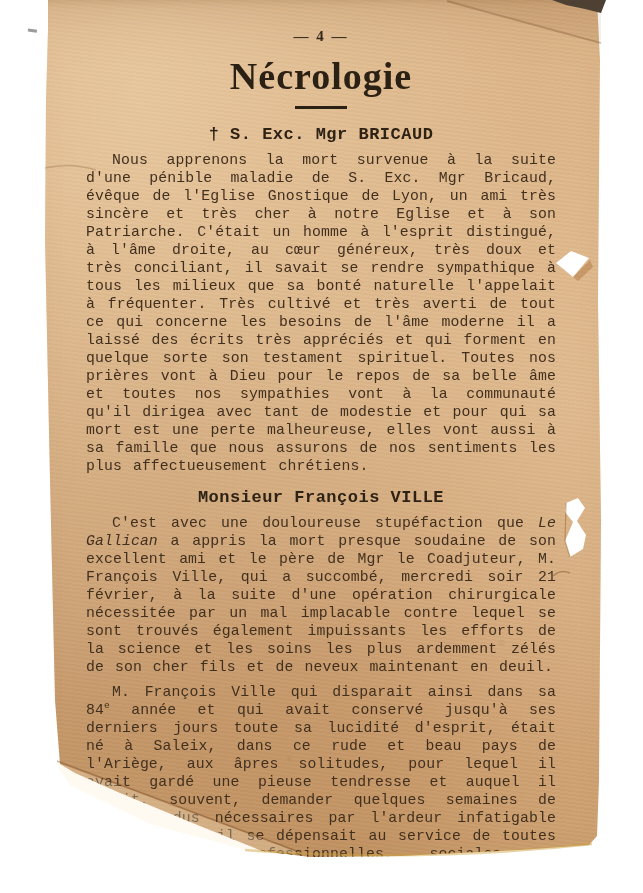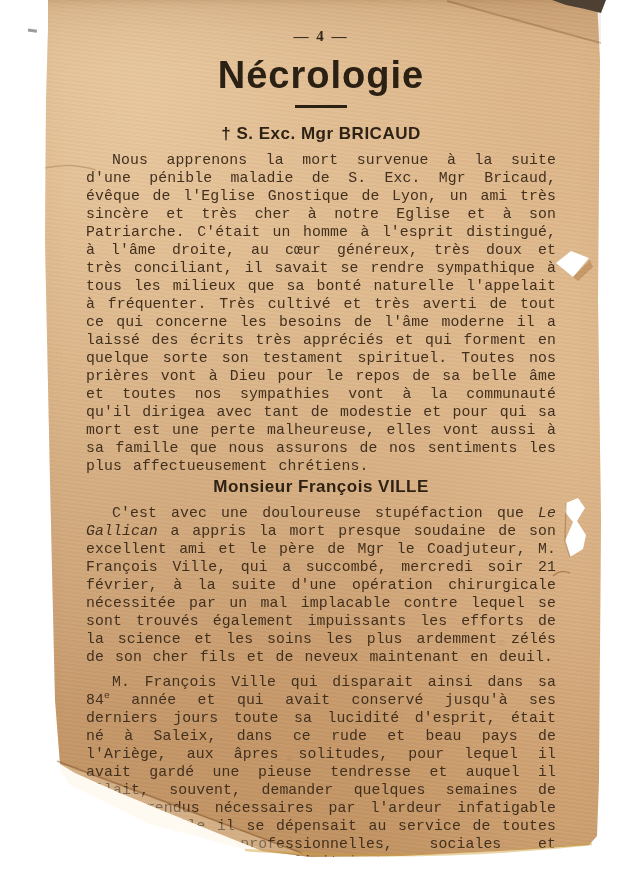--- a/index.html
+++ b/index.html
@@ -28,29 +28,29 @@
     content:"";position:absolute;inset:0;pointer-events:none;
     background:
       radial-gradient(circle at 30% 40%, rgba(120,70,30,0.06) 0 3px, transparent 4px),
       radial-gradient(circle at 62% 22%, rgba(120,70,30,0.07) 0 2px, transparent 3px),
       radial-gradient(circle at 78% 72%, rgba(120,70,30,0.06) 0 3px, transparent 4px),
       radial-gradient(circle at 45% 85%, rgba(120,70,30,0.07) 0 2px, transparent 3px);
   }
   .content{position:absolute;left:86px;top:28px;width:470px;color:#3e2d1e;}
   .pagenum{text-align:center;font-size:15px;font-weight:bold;letter-spacing:2px;color:#33261a;}
   .title{
-    margin:9px 0 8px;text-align:center;font-family:Liberation Sans, sans-serif;
+    margin:9px 0 8px;text-align:center;font-family:Liberation Serif, serif;
     font-weight:700;font-size:38px;letter-spacing:1px;color:#2b2014;
   }
   .title-rule{width:52px;height:3px;background:#2b2014;margin:4px auto 0;}
   .heading{
-    margin:16px 0 0;text-align:center;font-family:Liberation Sans, sans-serif;
+    margin:16px 0 0;text-align:center;font-family:Liberation Mono, monospace;
     font-weight:700;font-size:17px;letter-spacing:0.5px;color:#2e2215;
   }
-  .h2b{margin-top:2px;text-align:center;}
+  .h2b{margin-top:13px;text-align:center;}
   .body{
     margin:7px 0 0;font-size:14.8px;line-height:18px;text-align:justify;
     text-indent:26px;word-spacing:2px;letter-spacing:0.1px;color:#42301f;font-family:Liberation Mono, monospace;
   }
   .body em{font-style:italic;}
   .body sup{font-size:0.65em;line-height:0;}
   .overlay{position:absolute;left:0;top:0;pointer-events:none;}
 </style>
 </head>
 <body>

